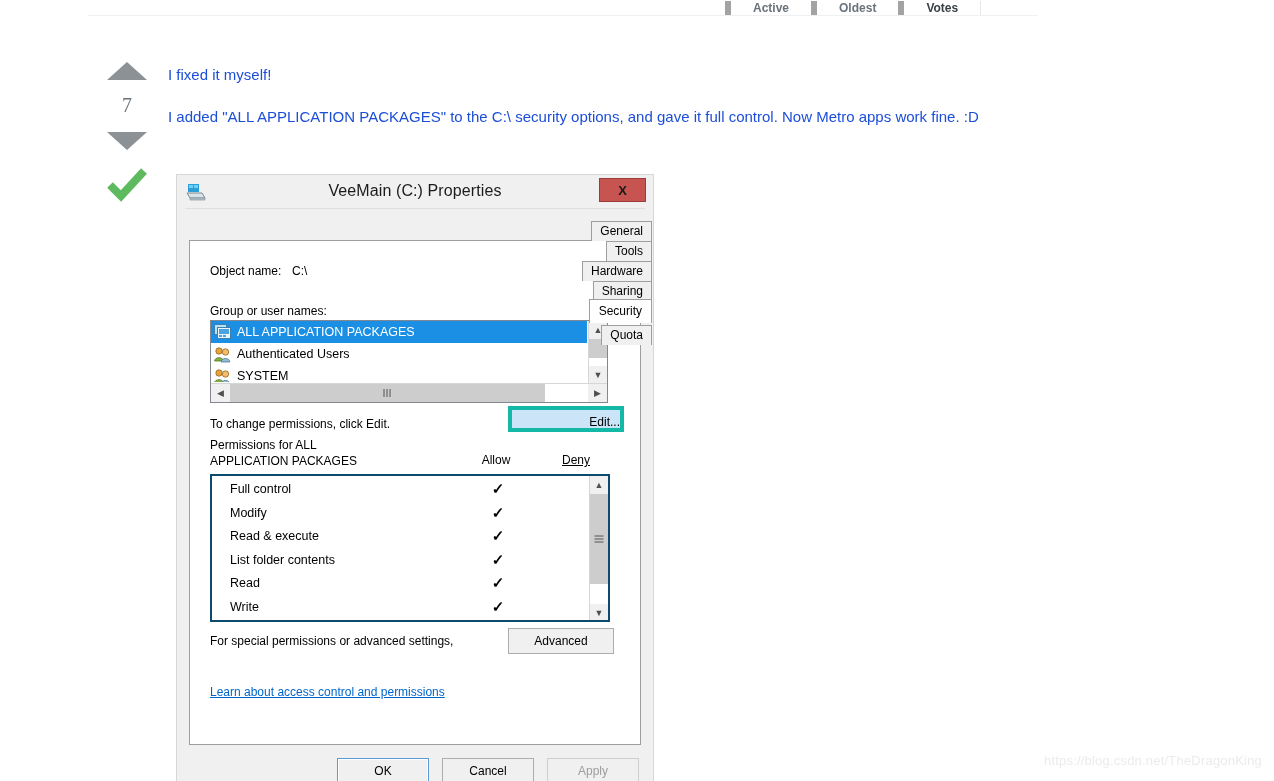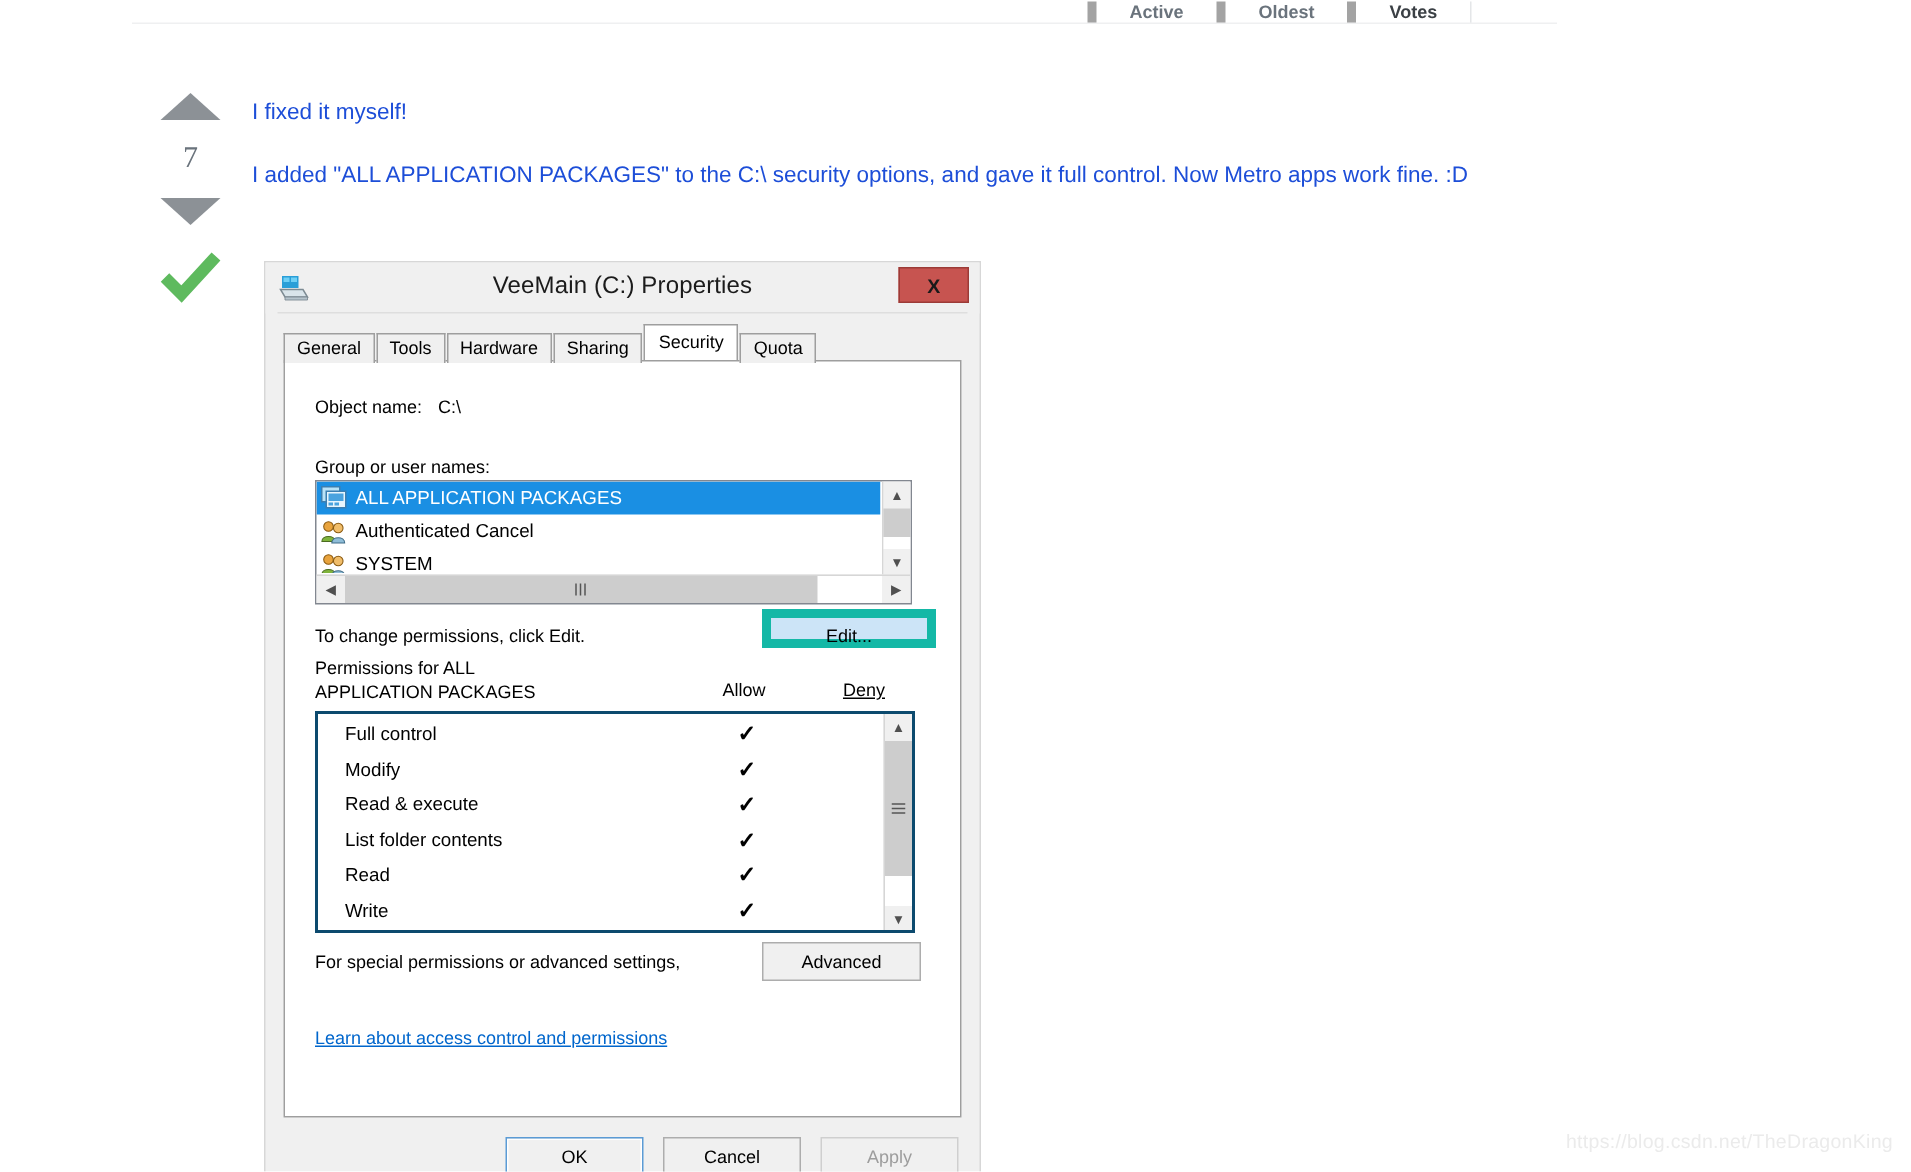--- a/index.html
+++ b/index.html
@@ -149,20 +149,21 @@
   }
 
   
   .tabs {
     position: relative;
     margin: 10px 0 0 12px;
     height: 21px;
     display: flex;
     align-items: flex-end;
     z-index: 3;
+    flex-direction: column;
   }
   .tab {
     border: 1px solid #9e9e9e;
     border-bottom: none;
     background: #f0f0f0;
     padding: 2px 8px 2px 8px;
     font-size: 12px;
     line-height: 15px;
     margin-right: 1px;
     position: relative;
@@ -338,21 +339,22 @@
     cursor: pointer;
     box-sizing: border-box;
     font-family: "Liberation Sans", sans-serif;
   }
   .btn-edit {
     position: absolute;
     left: 318px; top: 165px;
     width: 116px; height: 26px;
     line-height: 24px;
     background: #cce4f7;
-    border: 6px solid #14b8a6;
+    border: 4px solid #14b8a6;
+    text-align: right;
   }
   .perm-for {
     position: absolute;
     left: 20px; top: 196px;
     width: 250px;
     line-height: 16px;
   }
   .col-allow {
     position: absolute;
     left: 281px; top: 212px;
@@ -552,21 +554,21 @@
 
         <div class="list-row">
           <span class="ico">
             <svg width="18" height="17" viewBox="0 0 18 17" aria-hidden="true">
               <circle cx="5" cy="5" r="3.2" fill="#e8a33d" stroke="#8a5a10" stroke-width="0.7"></circle>
               <path d="M0.6 15 C0.6 10.5 9.4 10.5 9.4 15 Z" fill="#7fb43c" stroke="#4b6b20" stroke-width="0.7"></path>
               <circle cx="11.5" cy="6" r="3.2" fill="#f0bd6a" stroke="#8a5a10" stroke-width="0.7"></circle>
               <path d="M7.2 16 C7.2 11.3 15.8 11.3 15.8 16 Z" fill="#8fbdd8" stroke="#3f6c87" stroke-width="0.7"></path>
             </svg>
           </span>
-          <span>Authenticated Cancel</span>
+          <span>Authenticated Users</span>
         </div>
 
         <div class="list-row">
           <span class="ico">
             <svg width="18" height="17" viewBox="0 0 18 17" aria-hidden="true">
               <circle cx="5" cy="5" r="3.2" fill="#e8a33d" stroke="#8a5a10" stroke-width="0.7"></circle>
               <path d="M0.6 15 C0.6 10.5 9.4 10.5 9.4 15 Z" fill="#7fb43c" stroke="#4b6b20" stroke-width="0.7"></path>
               <circle cx="11.5" cy="6" r="3.2" fill="#f0bd6a" stroke="#8a5a10" stroke-width="0.7"></circle>
               <path d="M7.2 16 C7.2 11.3 15.8 11.3 15.8 16 Z" fill="#8fbdd8" stroke="#3f6c87" stroke-width="0.7"></path>
             </svg>

